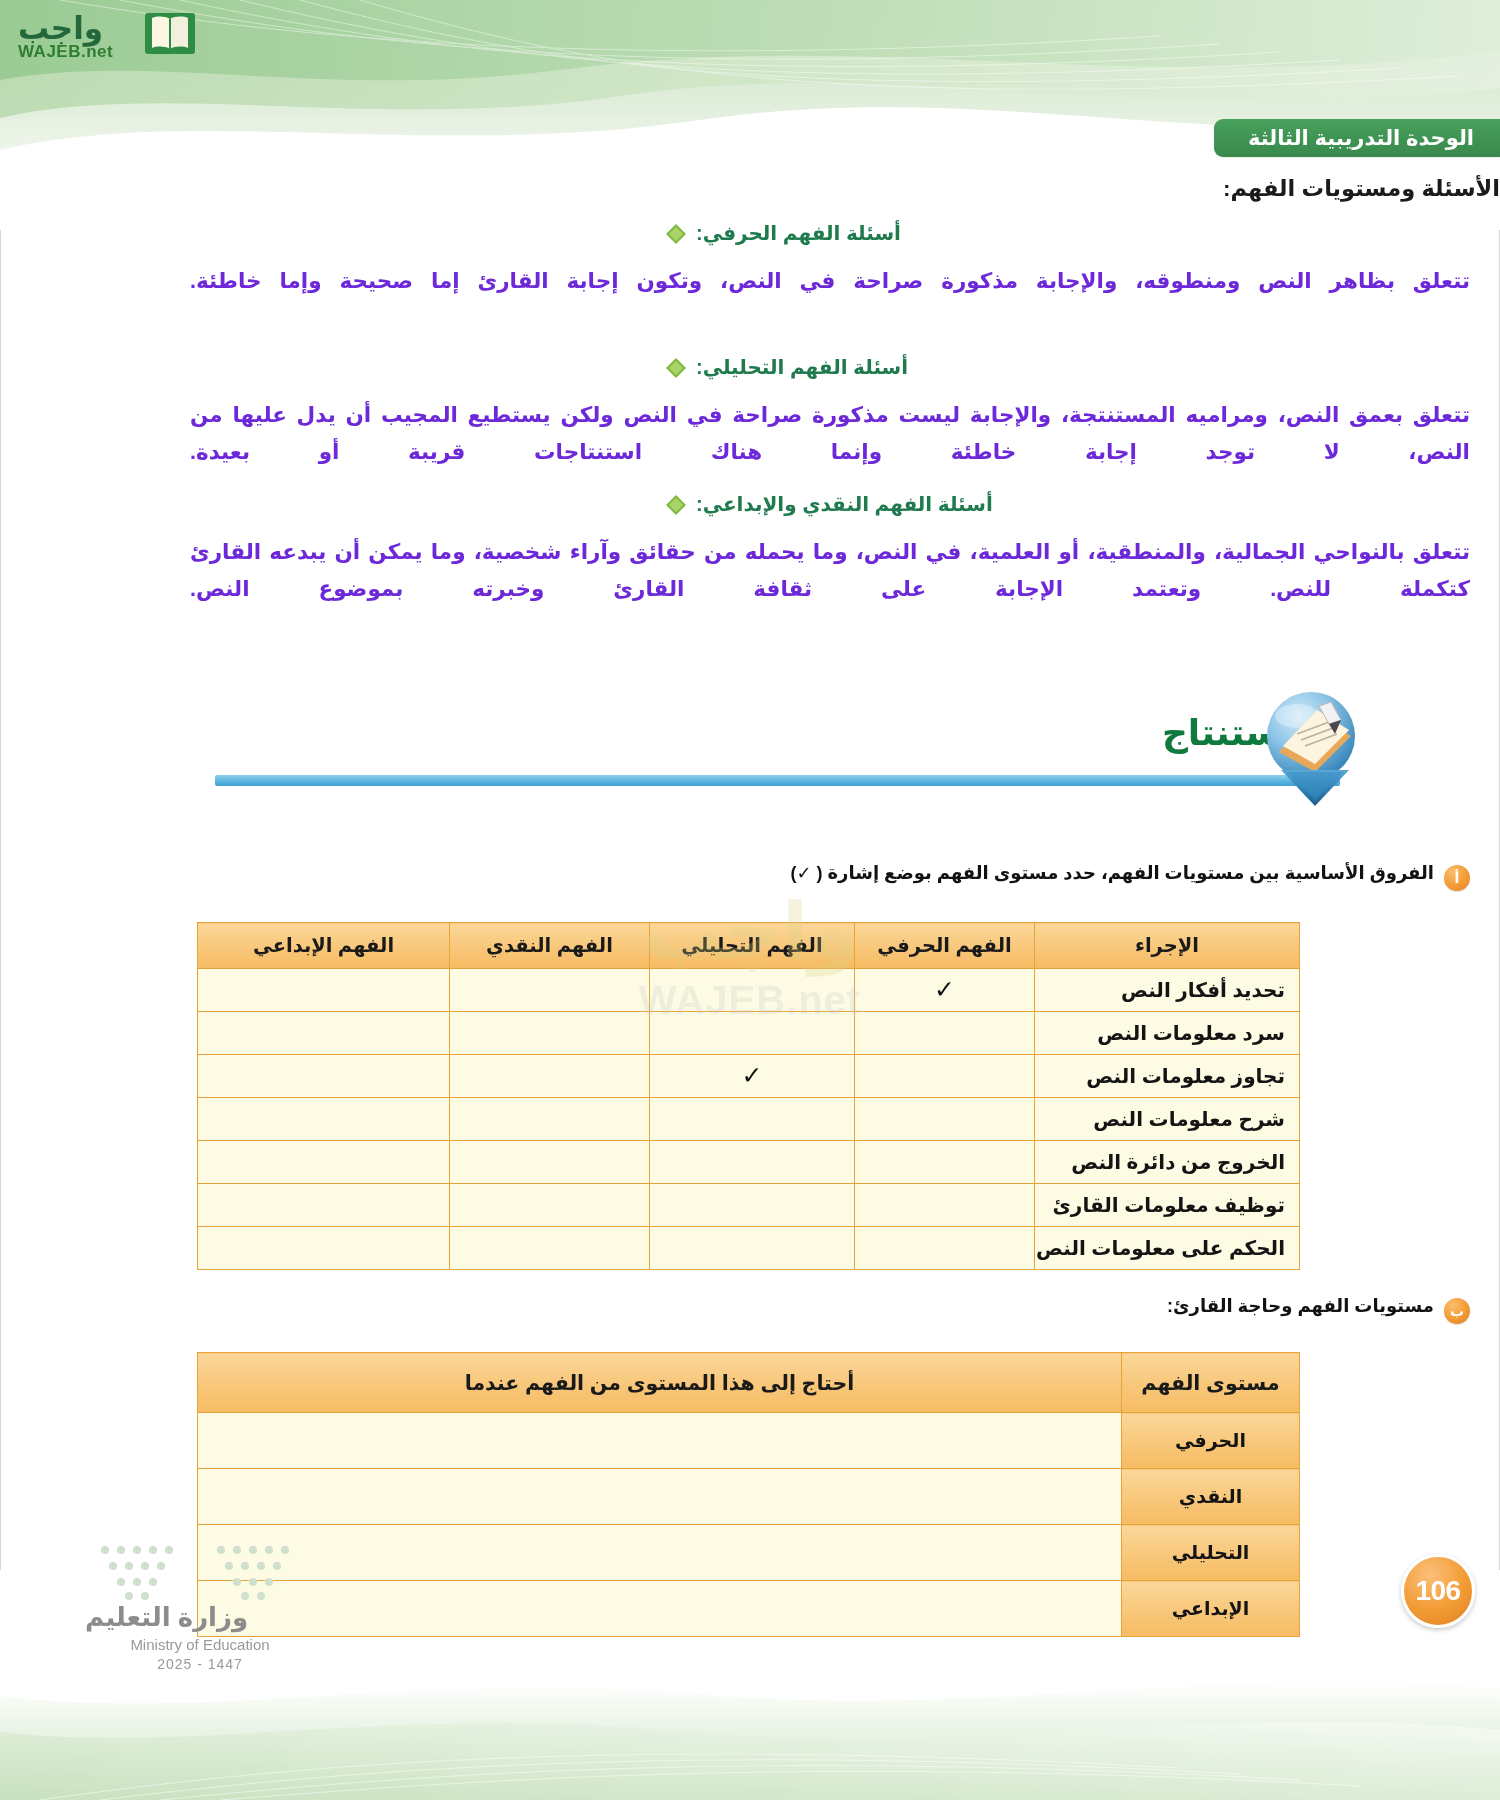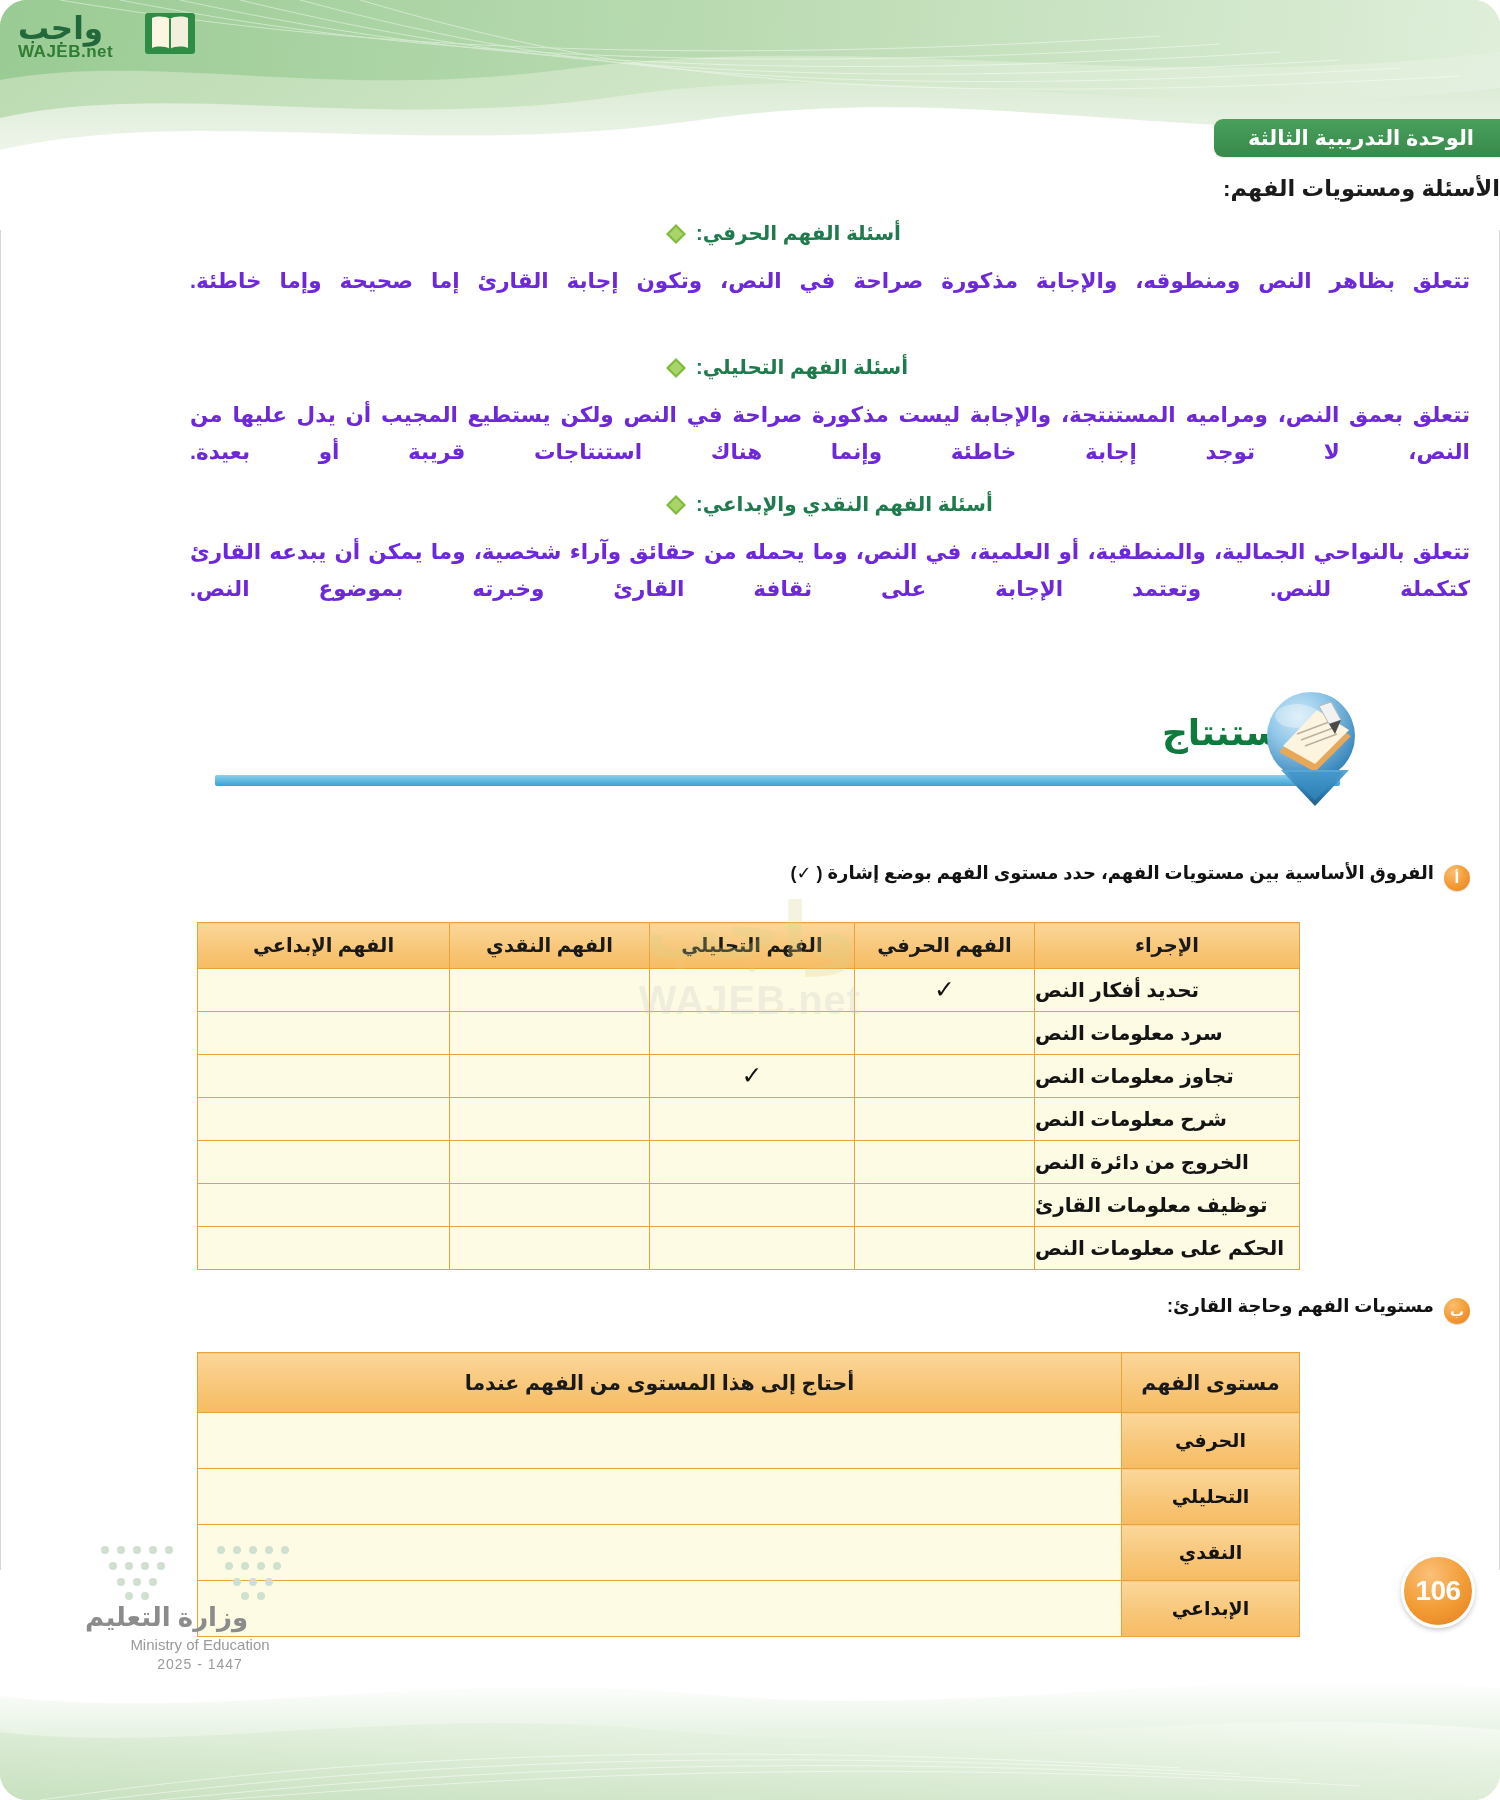--- a/index.html
+++ b/index.html
@@ -18,21 +18,20 @@
   }
 
   
   .page {
     position: absolute;
     inset: 0;
     width: 1500px;
     height: 1800px;
     background: #ffffff;
     overflow: hidden;
-    border-radius: 27px;
   }
 
   
   .page-edge-left, .page-edge-right {
     position: absolute;
     top: 0; bottom: 0;
     width: 1px;
     background: #d7d7d7;
   }
   .page-edge-left { left: 0; }
@@ -272,21 +271,21 @@
     height: 46px;
   }
   .tbl tbody td {
     background: #fdfbe3;
     height: 43px;
     font-size: 20px;
     font-weight: bold;
     color: #141414;
   }
   .tbl tbody td.label-cell {
-    text-align: left;
+    text-align: right;
     padding-right: 14px;
     background: #fdfbe3;
     margin-left: 8px;
   }
   .check {
     font-size: 25px;
     font-weight: bold;
     color: #111;
     line-height: 1;
   }
@@ -701,25 +700,25 @@
         <th>مستوى الفهم</th>
         <th>أحتاج إلى هذا المستوى من الفهم عندما</th>
       </tr>
     </thead>
     <tbody>
       <tr>
         <td class="level-cell">الحرفي</td>
         <td class="blank-cell"></td>
       </tr>
       <tr>
+        <td class="level-cell">النقدي</td>
+        <td class="blank-cell"></td>
+      </tr>
+      <tr>
         <td class="level-cell">التحليلي</td>
-        <td class="blank-cell"></td>
-      </tr>
-      <tr>
-        <td class="level-cell">النقدي</td>
         <td class="blank-cell"></td>
       </tr>
       <tr>
         <td class="level-cell">الإبداعي</td>
         <td class="blank-cell"></td>
       </tr>
     </tbody>
   </table>
 
   <div class="moe-logo">

